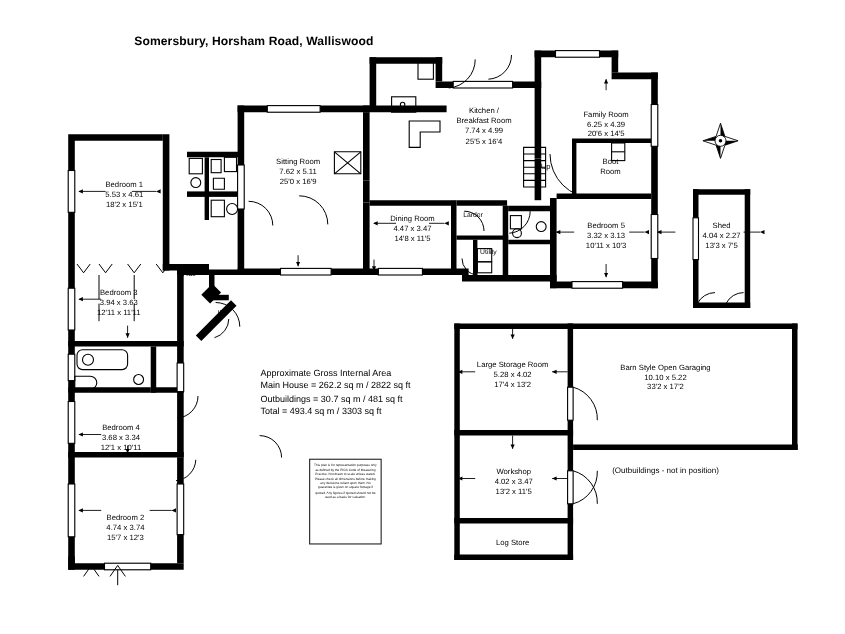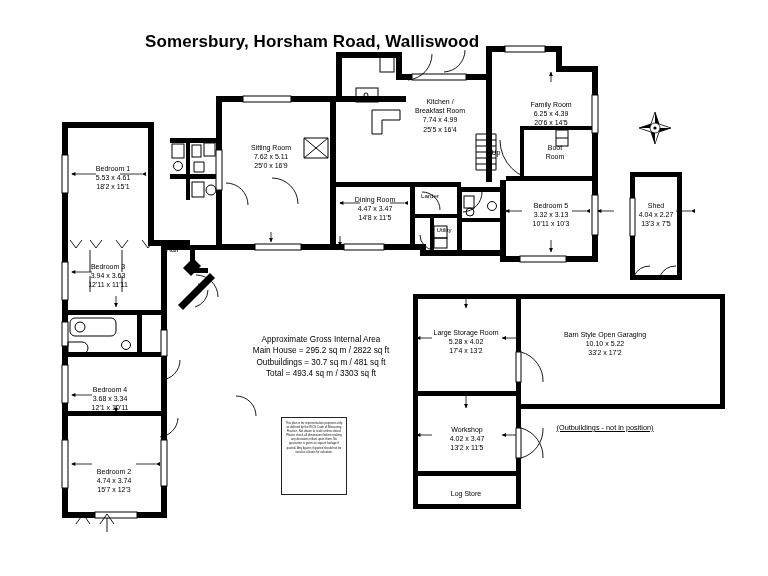--- a/index.html
+++ b/index.html
@@ -13,25 +13,24 @@
     color: #000;
     overflow: hidden;
   }
   #plan {
     position: absolute; left: 0; top: 0;
     width: 768px; height: 576px;
   }
   .title {
     position: absolute;
     left: 122px; top: 32px;
-    font-size: 17px;
+    font-size: 11px;
     font-weight: bold;
     letter-spacing: 0.1px;
     white-space: nowrap;
-    margin-left: 23px;
   }
   .rlabel {
     position: absolute;
     text-align: center;
     font-size: 7px;
     line-height: 9.2px;
     white-space: nowrap;
     transform: translateX(-50%);
   }
   .rlabel .nm { display: block; }
@@ -39,34 +38,33 @@
   .rlabel .f  { display: block; }
   .tiny {
     position: absolute;
     font-size: 6.2px;
     white-space: nowrap;
     transform: translateX(-50%);
     text-align: center;
   }
   .area-summary {
     position: absolute;
-    left: 321px; top: 334px;
+    left: 305px; top: 334px;
     transform: translateX(-50%);
-    text-align: center;
+    text-align: left;
     font-size: 8.2px;
     line-height: 11.4px;
     white-space: nowrap;
   }
   .note-oob {
     position: absolute;
     left: 605px; top: 423px;
     transform: translateX(-50%);
     font-size: 7.3px;
     white-space: nowrap;
-    text-decoration: underline;
   }
   .disclaimer {
     position: absolute;
     left: 281px; top: 417px;
     width: 66px; height: 78px;
     border: 0.8px solid #222;
     box-sizing: border-box;
     padding: 3px 3.5px;
     font-size: 2.9px;
     line-height: 4.1px;
@@ -401,20 +399,20 @@
 <div class="tiny" style="left:201px; top:281px;">IN</div>
 <div class="tiny" style="left:496px; top:149px; font-size:7px;">Up</div>
 <div class="tiny" style="left:430px; top:192px;">Larder</div>
 <div class="tiny" style="left:444px; top:226px;">Utility</div>
 <div class="tiny" style="left:555px; top:144px; font-size:7px;">Boot</div>
 <div class="tiny" style="left:555px; top:153px; font-size:7px;">Room</div>
 <div class="tiny" style="left:466px; top:490px; font-size:7px;">Log Store</div>
 
 <div class="area-summary">
   <div>Approximate Gross Internal Area</div>
-  <div>Main House = 295.2 sq m / 2822 sq ft</div>
+  <div>Main House = 262.2 sq m / 2822 sq ft</div>
   <div>Outbuildings = 30.7 sq m / 481 sq ft</div>
   <div>Total = 493.4 sq m / 3303 sq ft</div>
 </div>
 
 <div class="note-oob">(Outbuildings - not in position)</div>
 
 <div class="disclaimer">This plan is for representation purposes only as defined by the RICS Code of Measuring Practice. Not drawn to scale unless stated. Please check all dimensions before making any decisions reliant upon them. No guarantee is given on square footage if quoted. Any figures if quoted should not be used as a basis for valuation.</div>
 
 </body></html>

